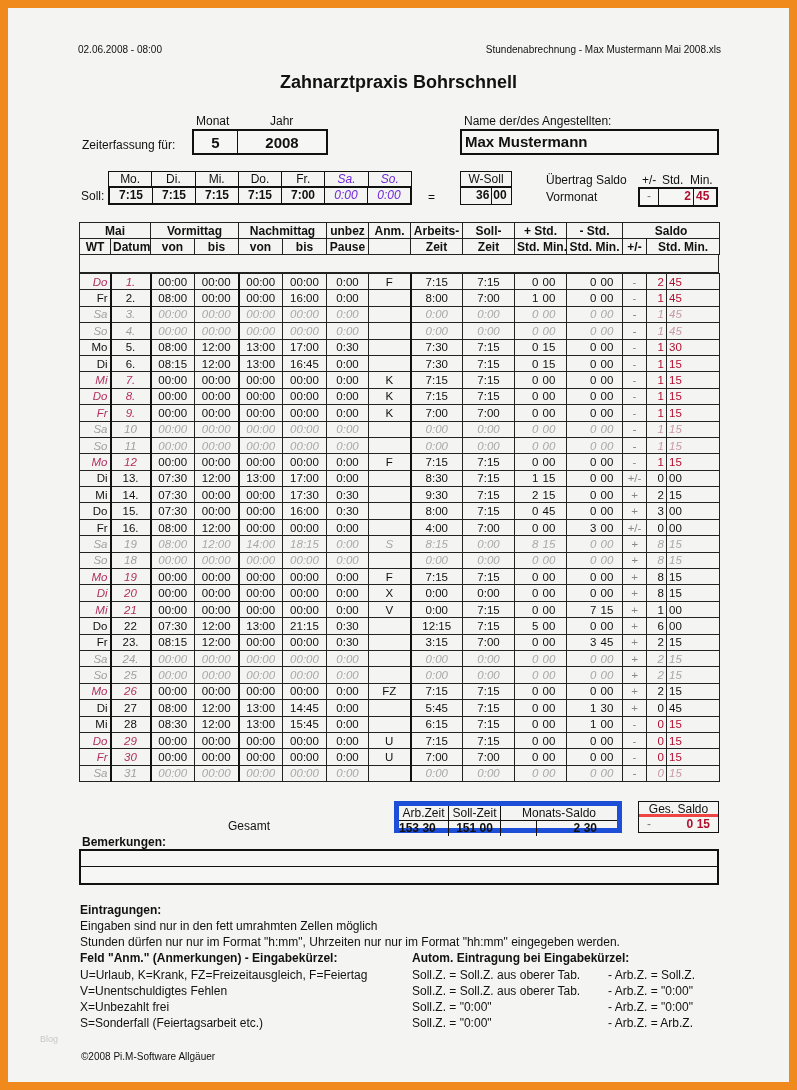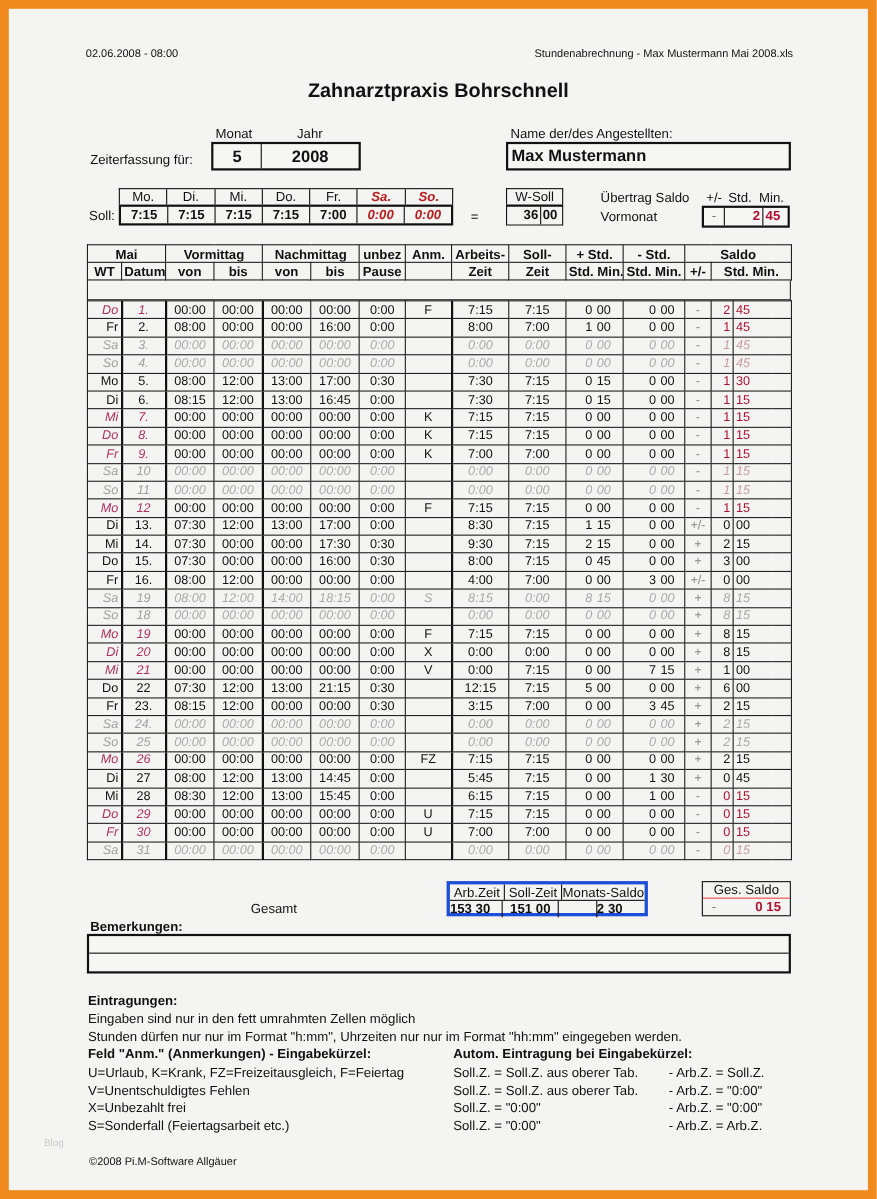--- a/index.html
+++ b/index.html
@@ -32,21 +32,21 @@
   .thickR { border-right: 2px solid #111 !important; }
   .noR { border-right: none !important; }
   .noL { border-left: none !important; }
   tr.we td { color: #a8a8a8; font-style: italic; }
   tr.we td.dw, tr.we td.dt { color: #a0a0a0; }
   tr.hol td.dw, tr.hol td.dt { color: #b03060; font-style: italic; }
   td.neg { color: #b01030; }
   tr.we td.neg { color: #c89aa6; }
   .bold { font-weight: bold; }
   .red { color: #b01030; }
-  .grey { color: #b91c1c; font-style: italic; font-weight: bold; }
+  .grey { color: #6d28d9; font-style: italic; }
   .notes { position: absolute; left: 72px; font-size: 12px; white-space: nowrap; }
   .notes.b { font-weight: bold; }
 </style>
 </head>
 <body>
 
 <div class="page">
 
   <div class="abs small" style="left:70px;top:36px;">02.06.2008 - 08:00</div>
   <div class="abs small" style="right:68px;top:36px;">Stundenabrechnung - Max Mustermann Mai 2008.xls</div>
@@ -769,35 +769,35 @@
           <td class="r noR">0</td>
           <td class="noL">00</td>
           <td class="c" style="color: rgb(136, 136, 136);">-</td>
           <td class="r neg">0</td>
           <td colspan="2" class="neg">15</td>
         </tr>
       </tbody>
   </table>
 
   <div class="abs lbl" style="left:220px;top:811px;">Gesamt</div>
-  <div class="abs" style="left:398px;top:793px;width:183px;height:32px;border:3px solid #1d4ed8;">
+  <div class="abs" style="left:386px;top:793px;width:228px;height:32px;border:5px solid #1d4ed8;">
     <div style="display:flex;height:15px;border-bottom:1px solid #111;">
       <div class="c lbl" style="width:50px;border-right:1px solid #111;">Arb.Zeit</div>
       <div class="c lbl" style="width:52px;border-right:1px solid #111;">Soll-Zeit</div>
       <div class="c lbl" style="flex:1;">Monats-Saldo</div>
     </div>
     <div style="display:flex;height:15px;">
       <div style="width:50px;border-right:1px solid #111;font-size:12px;font-weight:bold;"><span>153</span> <span>30</span></div>
       <div style="width:52px;border-right:1px solid #111;font-size:12px;font-weight:bold;text-align:center;"><span>151</span> <span>00</span></div>
       <div style="width:36px;border-right:1px solid #111;"></div>
       <div style="flex:1;font-size:12px;font-weight:bold;text-align:right;padding-right:20px;"><span>2</span> <span>30</span></div>
     </div>
   </div>
   <div class="abs" style="left:630px;top:793px;width:81px;height:32px;border:1px solid #111;">
-    <div class="c lbl" style="height:15px;border-bottom:1px solid #ef4444;">Ges. Saldo</div>
+    <div class="c lbl" style="height:15px;border-bottom:3px solid #ef4444;">Ges. Saldo</div>
     <div style="display:flex;height:15px;">
       <div class="c lbl" style="width:20px;color:#777;">-</div>
       <div class="red" style="flex:1;font-size:12px;font-weight:bold;text-align:right;padding-right:8px;"><span>0</span> <span>15</span></div>
     </div>
   </div>
 
   <div class="abs lbl" style="left:74px;top:827px;font-weight:bold;">Bemerkungen:</div>
   <div class="box" style="left:71px;top:841px;width:640px;height:36px;">
     <div style="height:16px;border-bottom:1px solid #111;padding-left:3px;font-size:12px;"></div>
     <div style="height:16px;padding-left:3px;font-size:12px;"></div>

